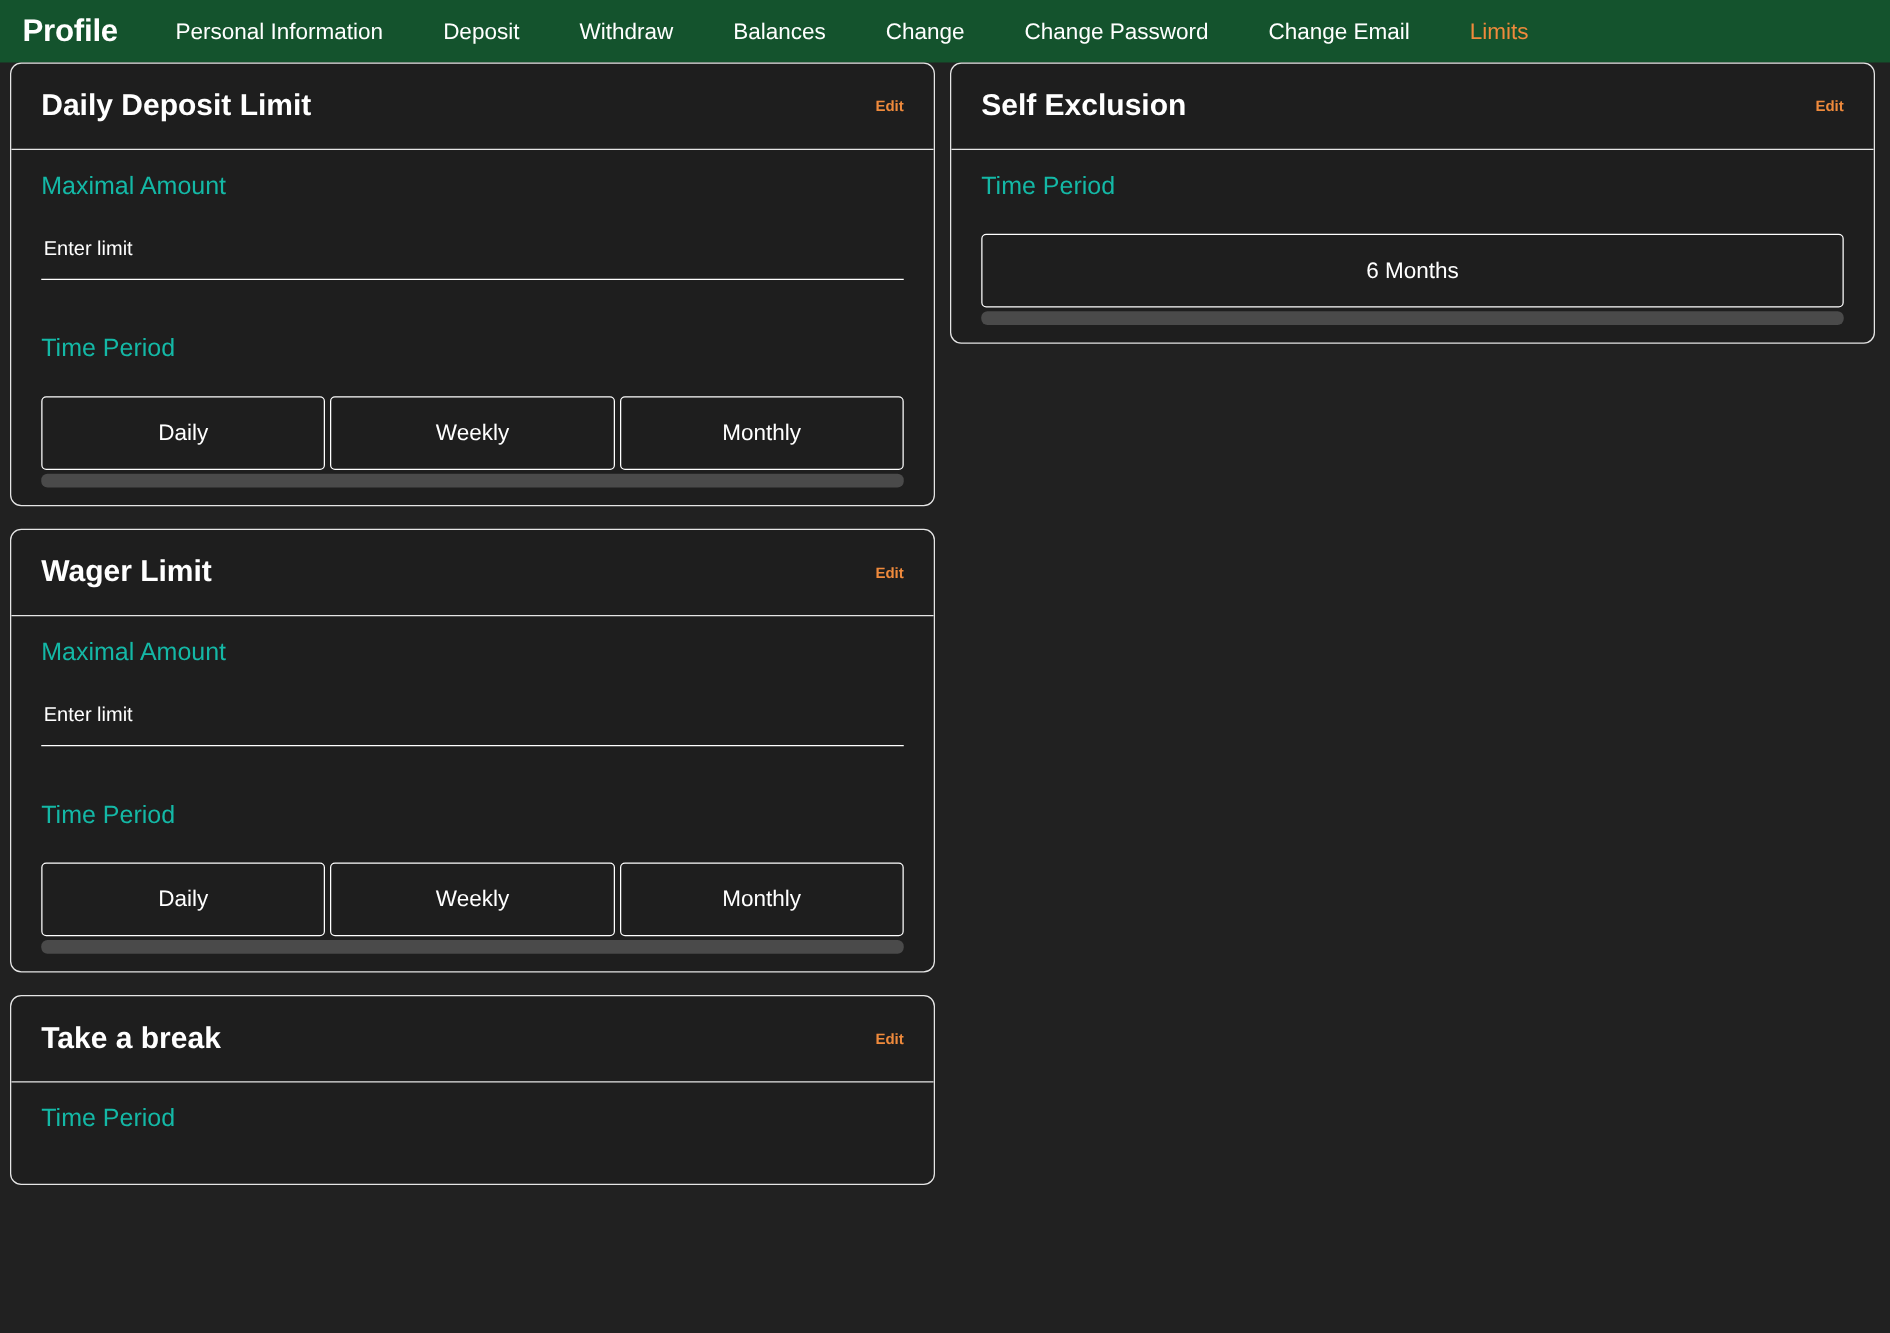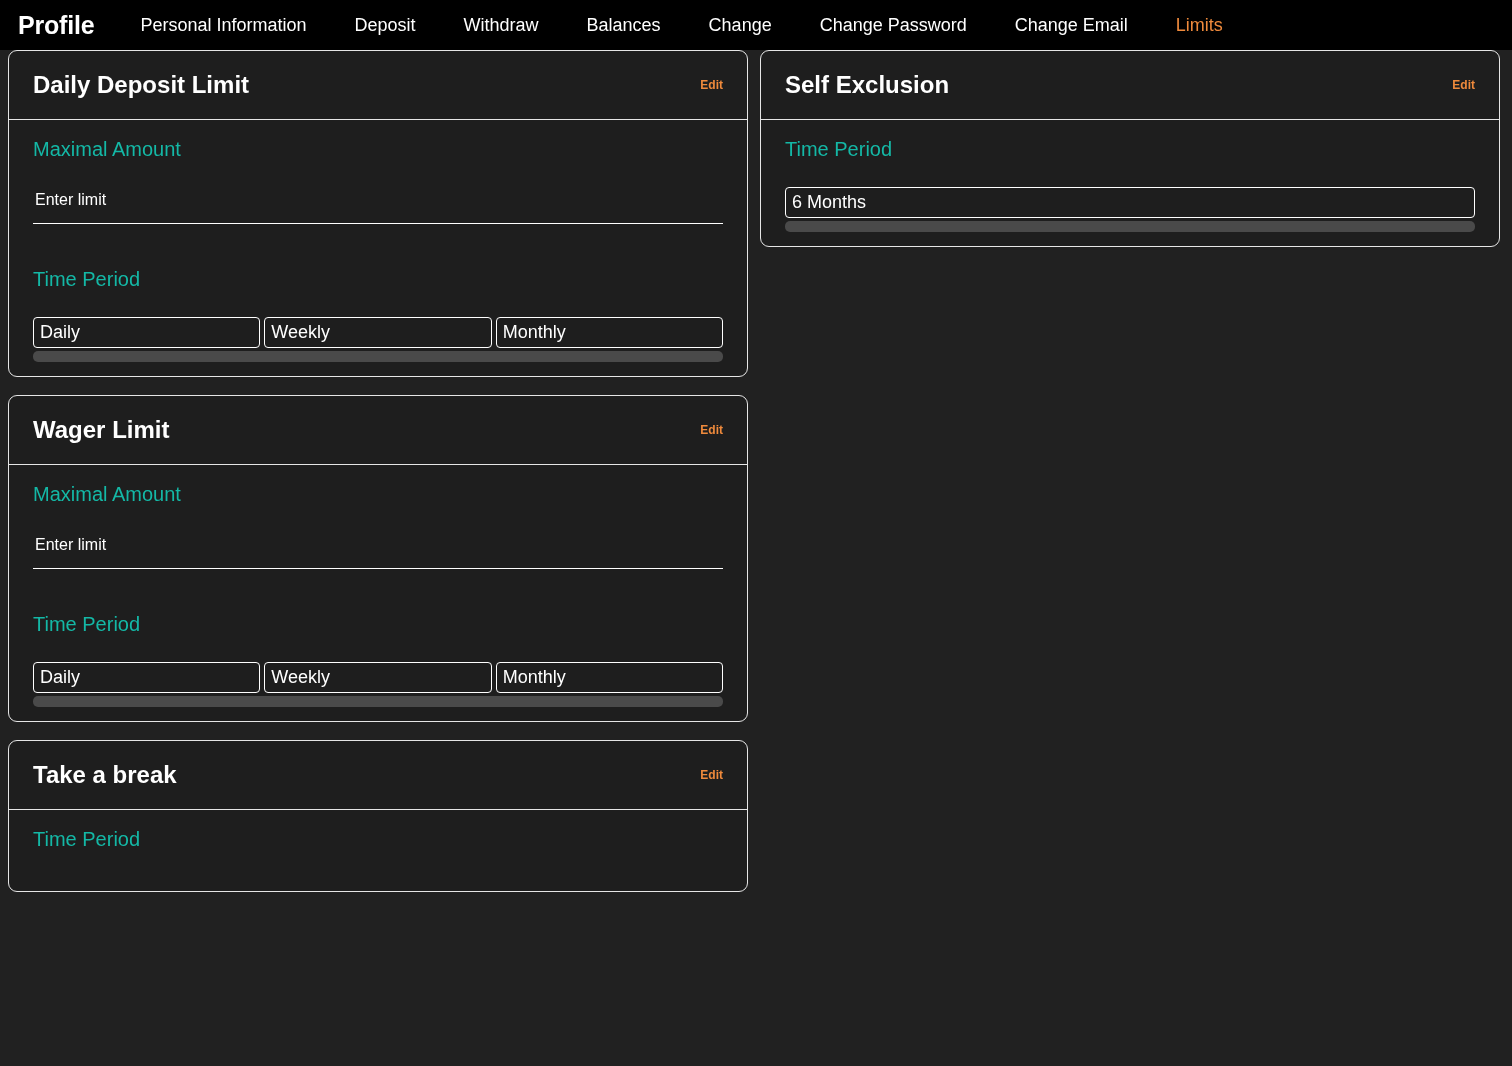--- a/index.html
+++ b/index.html
@@ -12,21 +12,21 @@
     color: #ffffff;
     overflow: hidden;
   }
 
   
   .topnav {
     display: flex;
     align-items: center;
     height: 50px;
     padding: 0 18px 0 18px;
-    background: #000000;
+    background: #14532d;
   }
   .page-title {
     font-size: 25px;
     font-weight: bold;
     color: #ffffff;
     letter-spacing: -0.2px;
     margin-right: 46px;
   }
   .nav-item {
     font-size: 18px;
@@ -106,22 +106,22 @@
     gap: 4px;
   }
   .option {
     flex: 1 1 0;
     border: 1px solid #ffffff;
     border-radius: 4px;
     background: transparent;
     color: #ffffff;
     font-family: "Liberation Sans", sans-serif;
     font-size: 18px;
-    text-align: left;
-    padding: 4px 6px;
+    text-align: center;
+    padding: 18px 6px;
     cursor: pointer;
     white-space: nowrap;
   }
   .option.single { flex: 1 1 100%; }
 
   .scrollbar-track {
     margin-top: 3px;
     height: 11px;
     border-radius: 5px;
     background: #4a4a4a;

